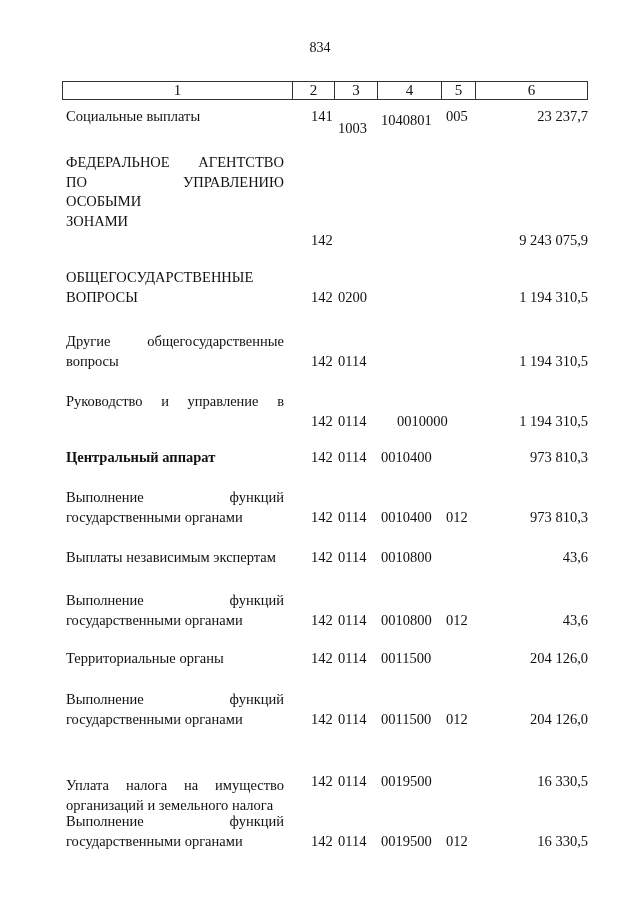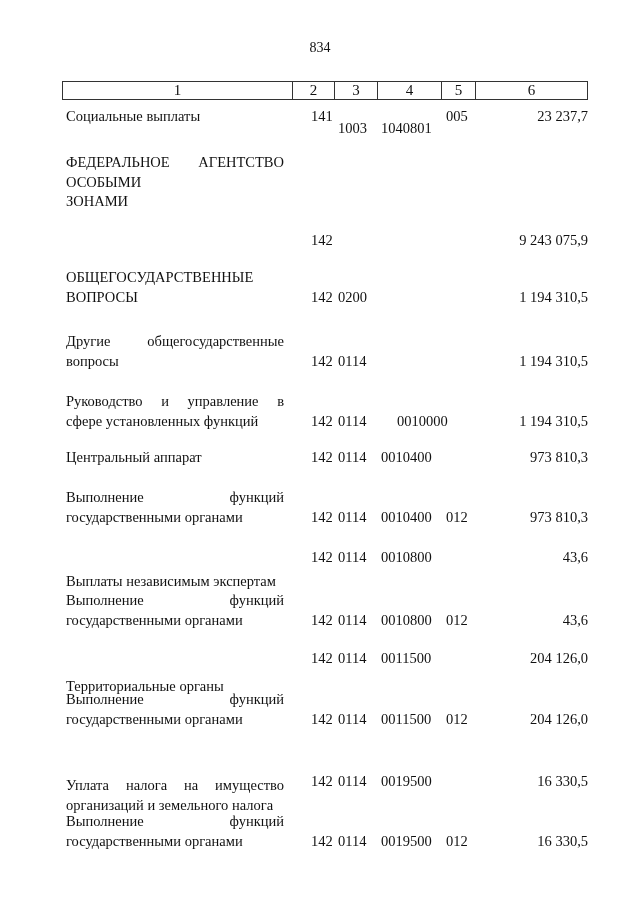--- a/index.html
+++ b/index.html
@@ -49,27 +49,28 @@
   <div style="width:111px">6</div>
 </div>
 
 <div id="rows">
     <div class="row" style="top: 107px;">
       <div class="desc">
         <div style="text-align: justify;">Социальные выплаты</div>
       </div>
       <div class="cell c2" style="top: 0px;">141</div>
       <div class="cell c3" style="top: 12px; font-family: Liberation Serif, serif;">1003</div>
-      <div class="cell c4" style="top: 12px;">1040801</div>
+      <div class="cell c4" style="top: 4px;">1040801</div>
       <div class="cell c5" style="top: 0px;">005</div>
       <div class="cell c6" style="top: 0px;">23 237,7</div>
     </div>
     <div class="row bold" style="top: 153px;">
       <div class="desc">
         <div style="text-align: justify; text-align-last: justify;">ФЕДЕРАЛЬНОЕ АГЕНТСТВО</div>
+        <div style="text-align: justify; text-align-last: justify;">ПО УПРАВЛЕНИЮ</div>
         <div style="text-align: justify;">ОСОБЫМИ</div>
         <div style="text-align: justify;">ЗОНАМИ</div>
       </div>
       <div class="cell c2" style="top: 78px;">142</div>
       <div class="cell c6" style="top: 78px;">9 243 075,9</div>
     </div>
     <div class="row bold" style="top: 268px;">
       <div class="desc">
         <div style="text-align: justify;">ОБЩЕГОСУДАРСТВЕННЫЕ</div>
         <div style="text-align: justify;">ВОПРОСЫ</div>
@@ -83,70 +84,69 @@
         <div style="text-align: justify; text-align-last: justify;">Другие общегосударственные</div>
         <div style="text-align: justify;">вопросы</div>
       </div>
       <div class="cell c2" style="top: 19.5px;">142</div>
       <div class="cell c3" style="top: 19.5px;">0114</div>
       <div class="cell c6" style="top: 19.5px;">1 194 310,5</div>
     </div>
     <div class="row" style="top: 392px;">
       <div class="desc">
         <div style="text-align: justify; text-align-last: justify;">Руководство и управление в</div>
-        <div style="text-align: justify;">сфере установленных функций</div>
       </div>
       <div class="cell c2" style="top: 19.5px;">142</div>
       <div class="cell c3" style="top: 19.5px;">0114</div>
       <div class="cell c4" style="top: 19.5px; margin-left: 16px;">0010000</div>
       <div class="cell c6" style="top: 19.5px;">1 194 310,5</div>
     </div>
     <div class="row" style="top: 448px;">
       <div class="desc">
-        <div style="text-align: justify;">Центральный аппарат</div>
+        <div style="text-align: justify; font-weight: bold;">Центральный аппарат</div>
       </div>
       <div class="cell c2" style="top: 0px;">142</div>
       <div class="cell c3" style="top: 0px;">0114</div>
       <div class="cell c4" style="top: 0px;">0010400</div>
       <div class="cell c6" style="top: 0px;">973 810,3</div>
     </div>
     <div class="row" style="top: 488px;">
       <div class="desc">
         <div style="text-align: justify; text-align-last: justify;">Выполнение функций</div>
         <div style="text-align: justify;">государственными органами</div>
       </div>
       <div class="cell c2" style="top: 19.5px;">142</div>
       <div class="cell c3" style="top: 19.5px;">0114</div>
       <div class="cell c4" style="top: 19.5px;">0010400</div>
       <div class="cell c5" style="top: 19.5px;">012</div>
       <div class="cell c6" style="top: 19.5px;">973 810,3</div>
     </div>
     <div class="row" style="top: 548px;">
       <div class="desc">
-        <div style="text-align: justify; margin-top: 24px;">Выплаты независимым экспертам</div>
+        <div style="text-align: justify;">Выплаты независимым экспертам</div>
       </div>
       <div class="cell c2" style="top: 0px;">142</div>
       <div class="cell c3" style="top: 0px;">0114</div>
       <div class="cell c4" style="top: 0px;">0010800</div>
       <div class="cell c6" style="top: 0px;">43,6</div>
     </div>
     <div class="row" style="top: 591px;">
       <div class="desc">
         <div style="text-align: justify; text-align-last: justify;">Выполнение функций</div>
         <div style="text-align: justify;">государственными органами</div>
       </div>
       <div class="cell c2" style="top: 19.5px;">142</div>
       <div class="cell c3" style="top: 19.5px;">0114</div>
       <div class="cell c4" style="top: 19.5px;">0010800</div>
       <div class="cell c5" style="top: 19.5px;">012</div>
       <div class="cell c6" style="top: 19.5px;">43,6</div>
     </div>
     <div class="row" style="top: 649px;">
       <div class="desc">
-        <div style="text-align: justify; margin-top: 28px;">Территориальные органы</div>
+        <div style="text-align: justify;">Территориальные органы</div>
       </div>
       <div class="cell c2" style="top: 0px;">142</div>
       <div class="cell c3" style="top: 0px;">0114</div>
       <div class="cell c4" style="top: 0px;">0011500</div>
       <div class="cell c6" style="top: 0px;">204 126,0</div>
     </div>
     <div class="row" style="top: 690px;">
       <div class="desc">
         <div style="text-align: justify; text-align-last: justify;">Выполнение функций</div>
         <div style="text-align: justify;">государственными органами</div>

